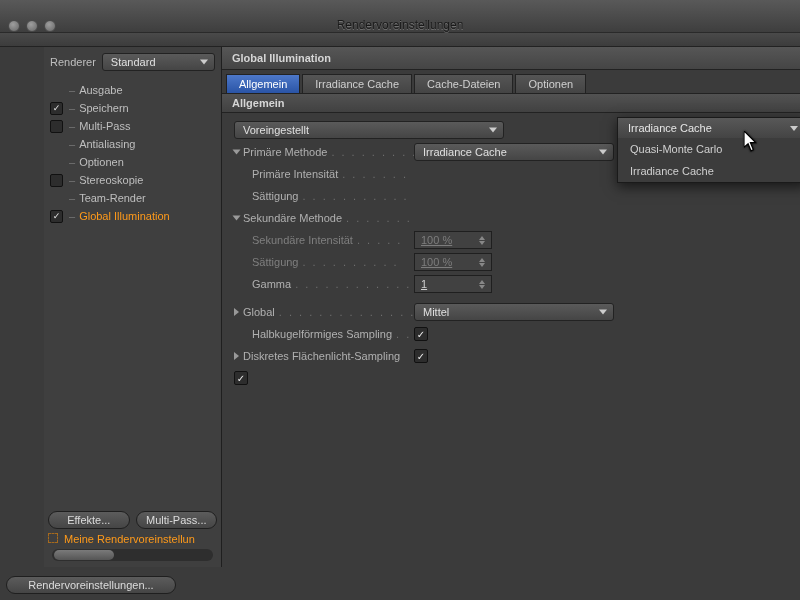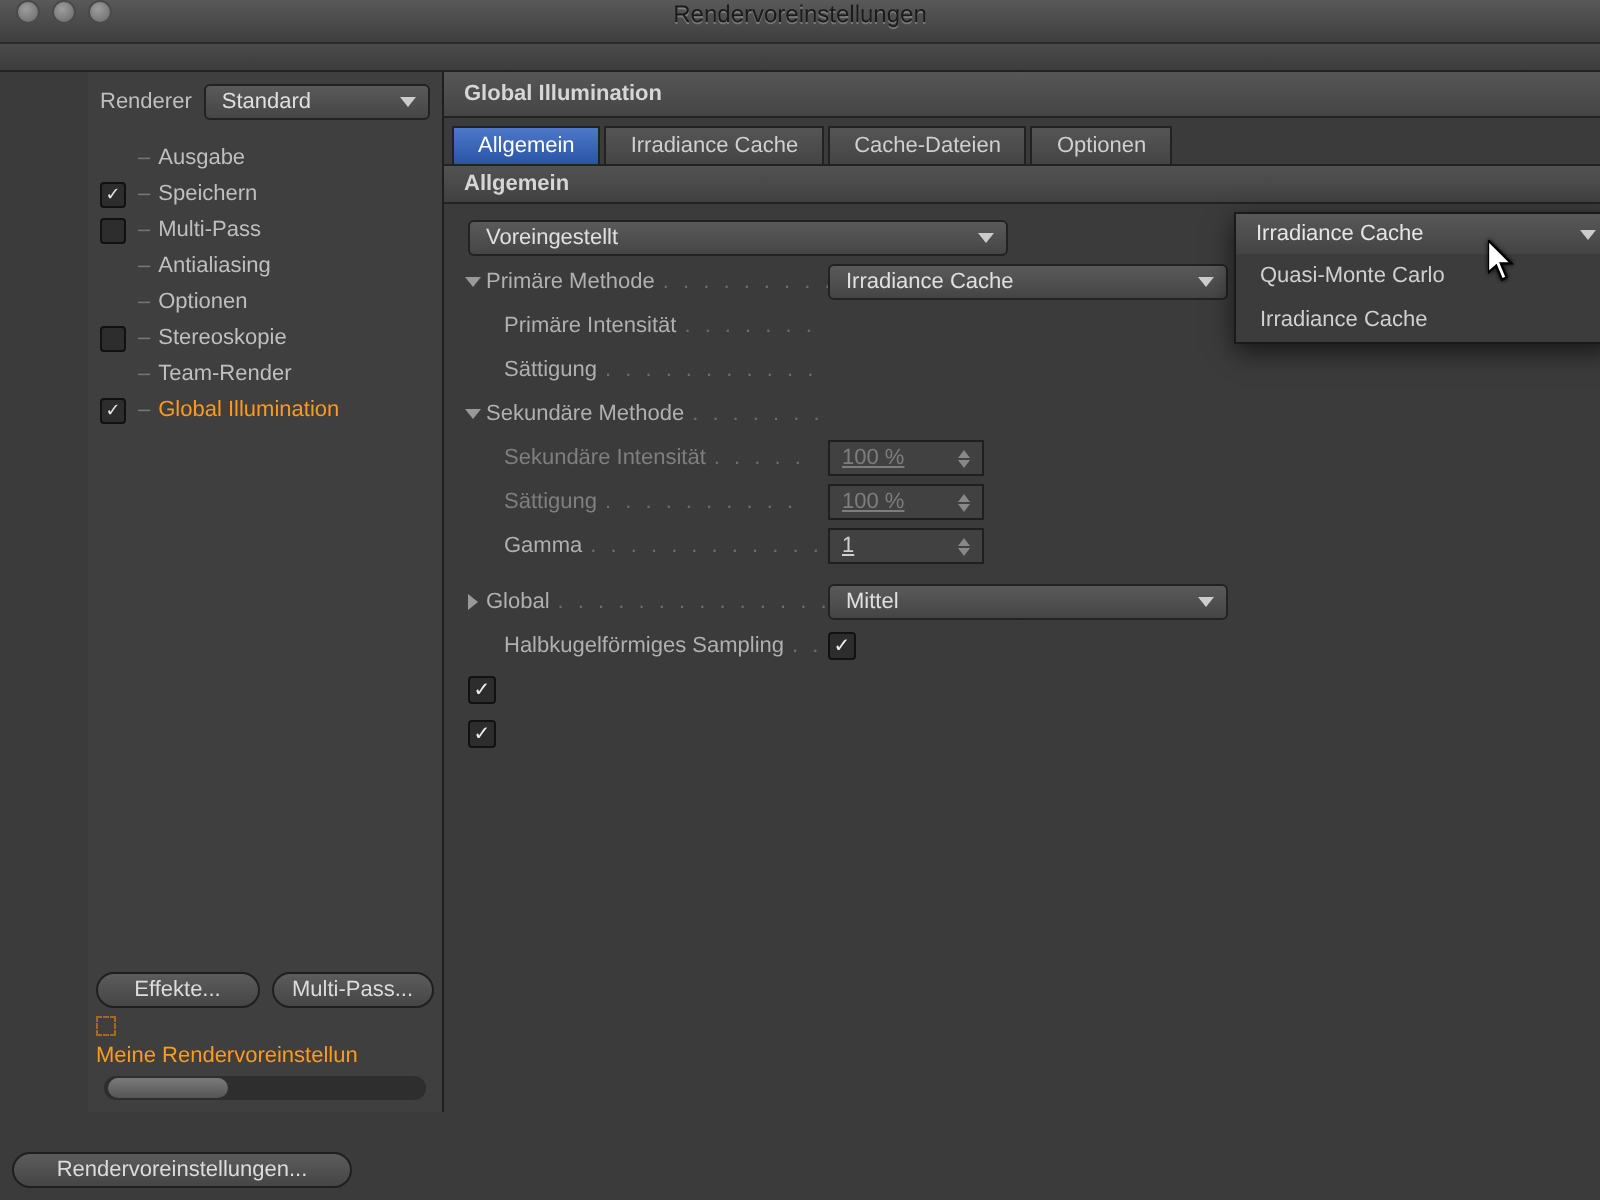--- a/index.html
+++ b/index.html
@@ -1,38 +1,38 @@
 <!DOCTYPE html>
 <html><head>
 <meta charset="utf-8">
 <style>
 * { margin:0; padding:0; box-sizing:border-box; font-family:"Lucida Grande","Helvetica Neue",Arial,sans-serif; font-size:11px; }
 body { background:#3b3b3b; color:#b8b8b8; width:800px; height:600px; overflow:hidden; position:relative; }
-.titlebar { height:22px; background:linear-gradient(#595959,#3e3e3e); display:flex; align-items:flex-start; position:relative; border-bottom:1px solid #2a2a2a;}
+.titlebar { height:33px; background:linear-gradient(#595959,#3e3e3e); display:flex; align-items:flex-end; position:relative; border-bottom:1px solid #2a2a2a;}
 .traffic { display:flex; gap:6px; margin-left:8px;}
 .tl{ width:12px; height:12px; border-radius:50%; background:radial-gradient(circle at 40% 35%, #9e9e9e, #666); border:1px solid #4a4a4a;}
 .titlebar .title{ position:absolute; left:0; right:0; text-align:center; color:#1a1a1a; font-size:12px; text-shadow:0 1px 0 rgba(255,255,255,0.25);}
 .toolbar-strip{height:14px;background:linear-gradient(#4a4a4a,#3c3c3c);border-bottom:1px solid #222;}
 .split{ display:flex; height:520px;padding-left:44px; }
 .left{ width:178px; background:#3f3f3f; border-right:1px solid #1f1f1f; display:flex; flex-direction:column;}
 .renderer-row{ display:flex; align-items:center; gap:6px; padding:6px 6px 6px 6px;}
 .lbl{ color:#bfbfbf;}
 .dropdown{ background:linear-gradient(#5a5a5a,#454545); border:1px solid #222; border-radius:3px; height:18px; display:flex; align-items:center; padding:0 18px 0 8px; position:relative; color:#e0e0e0; cursor:pointer;}
 .dropdown .tri{ position:absolute; right:6px; top:50%; transform:translateY(-50%); width:0;height:0;border-left:4px solid transparent;border-right:4px solid transparent;border-top:5px solid #ccc;}
 .tree{ padding:4px 0;}
 .tree-row{ display:flex; align-items:center; height:18px; padding-left:6px;}
 .chk{ width:13px; height:13px; background:#2d2d2d; border:1px solid #111; border-radius:2px; display:flex; align-items:center; justify-content:center; font-size:9px; color:#e6e6e6;}
 .tree-row .dash{ color:#777; margin:0 4px 0 6px;}
 .tree-row .name{ color:#bfbfbf; cursor:pointer;}
 .tree-row.selected .name{ color:#ff9a1a;}
 .tree-row.spacer .chk{visibility:hidden;}
 .left-bottom{ margin-top:auto; padding:4px 4px 6px;}
 .btnrow{ display:flex; gap:6px; margin-bottom:4px;text-align:center;}
 .pillbtn{ flex:1; height:18px; background:linear-gradient(#5c5c5c,#454545); border:1px solid #1f1f1f; border-radius:9px; color:#dcdcdc; display:flex; align-items:center; justify-content:center; cursor:pointer;}
-.preset-row{ display:flex; align-items:flex-start; gap:4px;flex-direction:column;}
+.preset-row{ display:flex; align-items:flex-start; gap:4px;}
 .dotsq{width:10px;height:10px;border:1px dashed #a66a1d;margin-right:2px;}
 .preset-row .name{ color:#ff9a1a;}
 .scrollbar{ height:12px; background:#2e2e2e; margin:4px 4px 0; border-radius:6px; position:relative;}
 .scrollbar .thumb{ position:absolute; left:2px; top:1px; height:10px; width:60px; background:linear-gradient(#7a7a7a,#555); border-radius:5px;}
 .right{ flex:1; background:#3b3b3b; display:flex; flex-direction:column; }
 .panel-header{ background:linear-gradient(#565656,#454545); padding:5px 10px; color:#d6d6d6; font-weight:bold; border-bottom:1px solid #222;}
 .tabs{ display:flex; gap:2px; padding:4px 4px 0 4px;}
 .tab{ height:19px; padding:0 12px; display:flex; align-items:center; background:linear-gradient(#555,#444); color:#d0d0d0; border:1px solid #222; border-bottom:none; cursor:pointer;}
 .tab.active{ background:linear-gradient(#4d78c9,#2a54a6); color:#fff;}
 .section-bar{ background:linear-gradient(#525252,#414141); padding:3px 10px; color:#d6d6d6; font-weight:bold; border-top:1px solid #222; border-bottom:1px solid #222;}
@@ -263,20 +263,24 @@
       <div class="row chkrow">
           <div class="label sub">
             <span>Halbkugelförmiges Sampling</span>
             <span class="dots">. .</span>
           </div>
           <div class="control">
             <div class="chkbox">✓</div>
           </div>
         </div>
       <div class="row chkrow">
+          <div class="label">
+            <span class="disc"></span>
+            <span>Diskretes Flächenlicht-Sampling</span>
+          </div>
           <div class="control">
             <div class="chkbox">✓</div>
           </div>
         </div>
       <div class="row chkrow">
           <div class="control">
             <div class="chkbox">✓</div>
           </div>
         </div>
 

